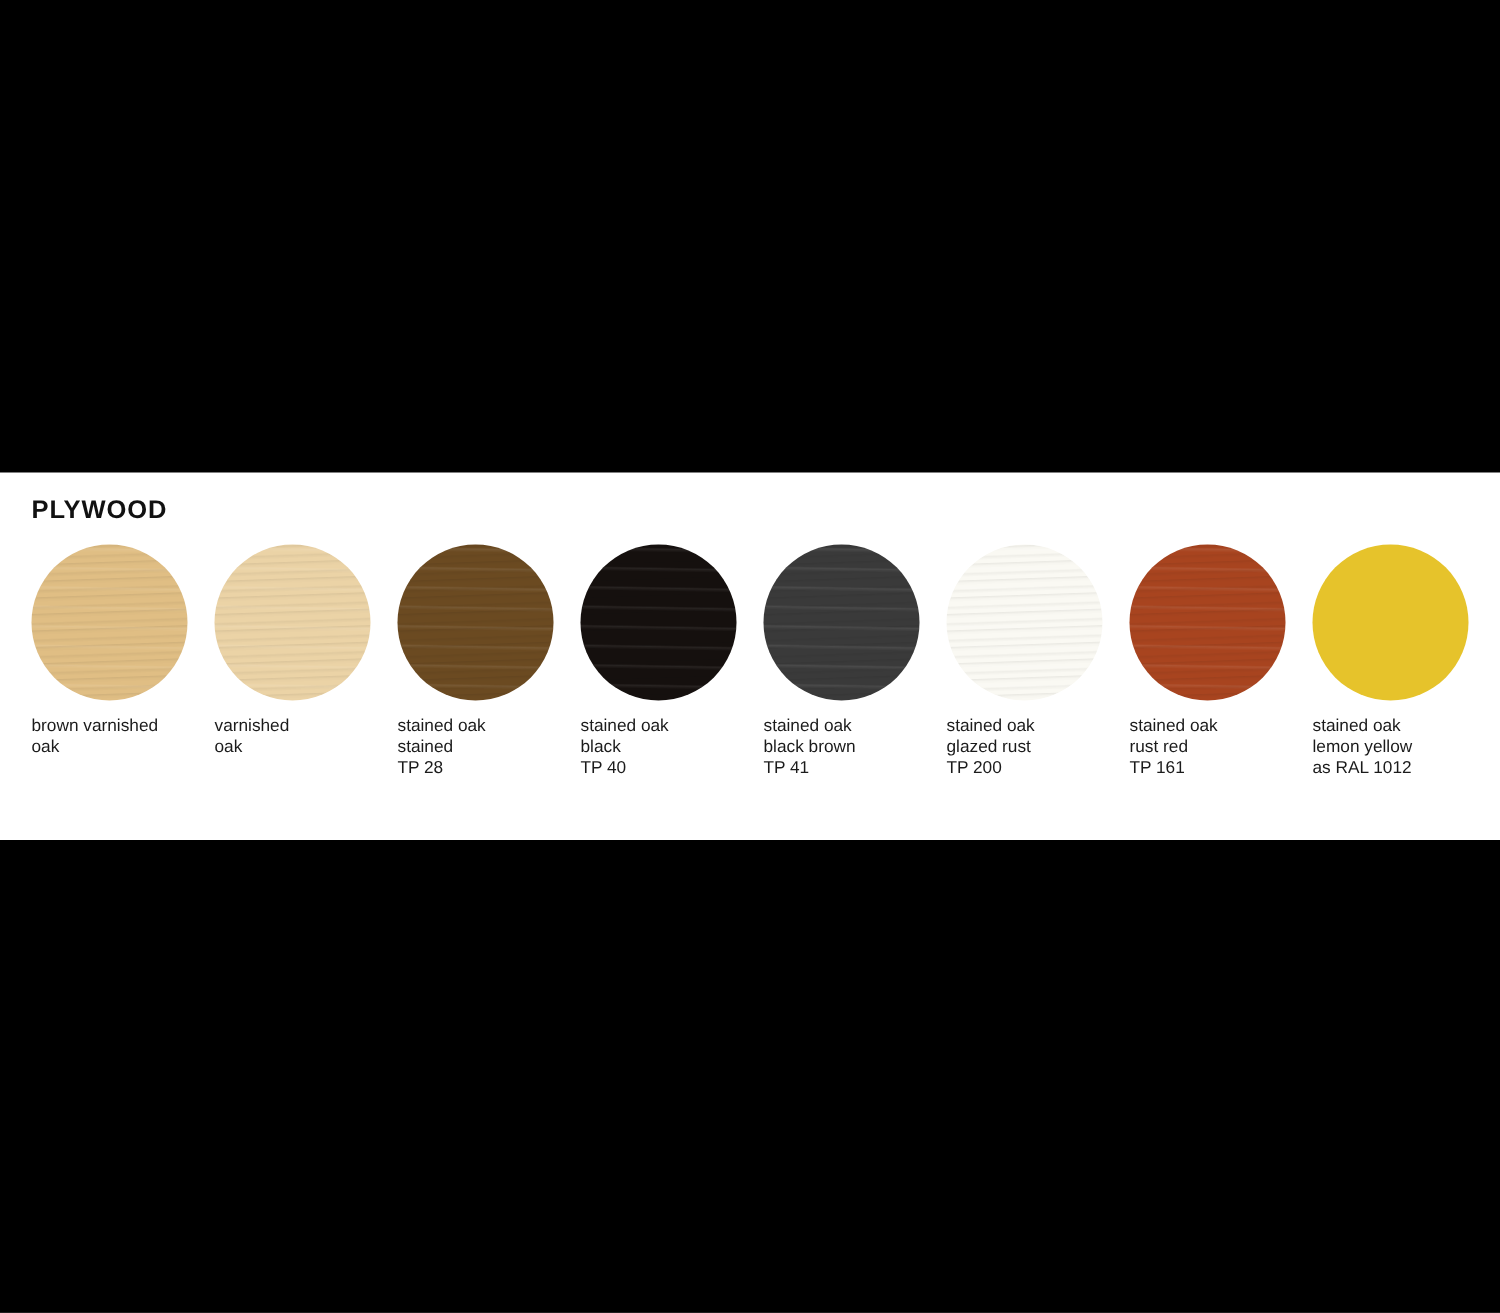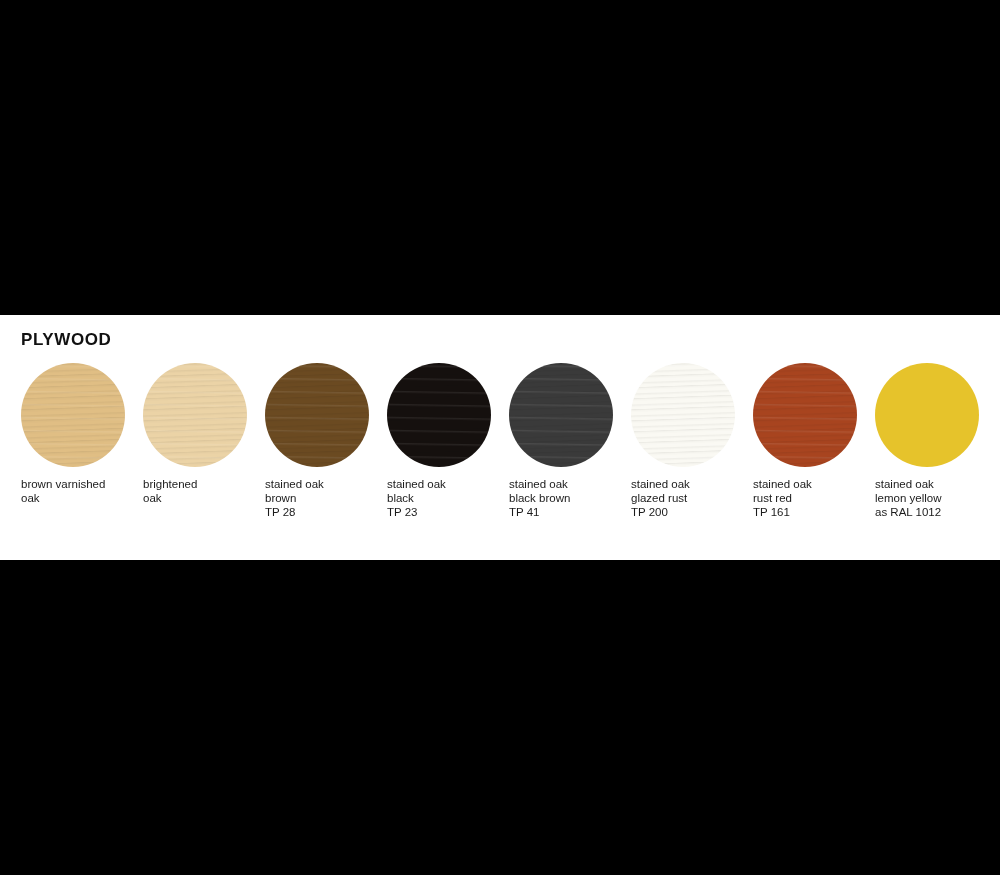--- a/index.html
+++ b/index.html
@@ -110,44 +110,44 @@
           <span>brown varnished</span>
           <span>oak</span>
         </div>
       </div>
       <div class="swatch" style="left: 122px;">
         <div class="swatch-disc" style="background: rgb(235, 211, 166);">
           <div class="grain" style="background-image: repeating-linear-gradient(178deg, rgba(0, 0, 0, 0) 0px, rgba(0, 0, 0, 0) 2px, rgba(0, 0, 0, 0.1) 2.6px, rgba(0, 0, 0, 0.02) 4px, rgba(0, 0, 0, 0) 5.5px, rgba(0, 0, 0, 0) 8px, rgba(0, 0, 0, 0.07) 9px, rgba(0, 0, 0, 0) 11px);"></div>
           <div class="grain2" style="background-image: repeating-linear-gradient(181deg, rgba(255, 255, 255, 0) 0px, rgba(255, 255, 255, 0) 3px, rgba(255, 255, 255, 0.22) 4px, rgba(255, 255, 255, 0) 6px, rgba(255, 255, 255, 0) 13px);"></div>
         </div>
         <div class="swatch-caption">
-          <span>brightened</span>
+          <span>varnished</span>
           <span>oak</span>
         </div>
       </div>
       <div class="swatch" style="left: 244px;">
         <div class="swatch-disc" style="background: rgb(107, 74, 33);">
           <div class="grain" style="background-image: repeating-linear-gradient(178deg, rgba(0, 0, 0, 0) 0px, rgba(0, 0, 0, 0) 2px, rgba(0, 0, 0, 0.1) 2.6px, rgba(0, 0, 0, 0.02) 4px, rgba(0, 0, 0, 0) 5.5px, rgba(0, 0, 0, 0) 8px, rgba(0, 0, 0, 0.07) 9px, rgba(0, 0, 0, 0) 11px);"></div>
           <div class="grain2" style="background-image: repeating-linear-gradient(181deg, rgba(255, 255, 255, 0) 0px, rgba(255, 255, 255, 0) 3px, rgba(255, 255, 255, 0.22) 4px, rgba(255, 255, 255, 0) 6px, rgba(255, 255, 255, 0) 13px);"></div>
         </div>
         <div class="swatch-caption">
           <span>stained oak</span>
-          <span>brown</span>
+          <span>stained</span>
           <span>TP 28</span>
         </div>
       </div>
       <div class="swatch" style="left: 366px;">
         <div class="swatch-disc" style="background: rgb(21, 16, 14);">
           <div class="grain" style="background-image: repeating-linear-gradient(178deg, rgba(0, 0, 0, 0) 0px, rgba(0, 0, 0, 0) 2px, rgba(0, 0, 0, 0.1) 2.6px, rgba(0, 0, 0, 0.02) 4px, rgba(0, 0, 0, 0) 5.5px, rgba(0, 0, 0, 0) 8px, rgba(0, 0, 0, 0.07) 9px, rgba(0, 0, 0, 0) 11px);"></div>
           <div class="grain2" style="background-image: repeating-linear-gradient(181deg, rgba(255, 255, 255, 0) 0px, rgba(255, 255, 255, 0) 3px, rgba(255, 255, 255, 0.22) 4px, rgba(255, 255, 255, 0) 6px, rgba(255, 255, 255, 0) 13px);"></div>
         </div>
         <div class="swatch-caption">
           <span>stained oak</span>
           <span>black</span>
-          <span>TP 23</span>
+          <span>TP 40</span>
         </div>
       </div>
       <div class="swatch" style="left: 488px;">
         <div class="swatch-disc" style="background: rgb(58, 58, 58);">
           <div class="grain" style="background-image: repeating-linear-gradient(178deg, rgba(0, 0, 0, 0) 0px, rgba(0, 0, 0, 0) 2px, rgba(0, 0, 0, 0.1) 2.6px, rgba(0, 0, 0, 0.02) 4px, rgba(0, 0, 0, 0) 5.5px, rgba(0, 0, 0, 0) 8px, rgba(0, 0, 0, 0.07) 9px, rgba(0, 0, 0, 0) 11px);"></div>
           <div class="grain2" style="background-image: repeating-linear-gradient(181deg, rgba(255, 255, 255, 0) 0px, rgba(255, 255, 255, 0) 3px, rgba(255, 255, 255, 0.22) 4px, rgba(255, 255, 255, 0) 6px, rgba(255, 255, 255, 0) 13px);"></div>
         </div>
         <div class="swatch-caption">
           <span>stained oak</span>
           <span>black brown</span>

